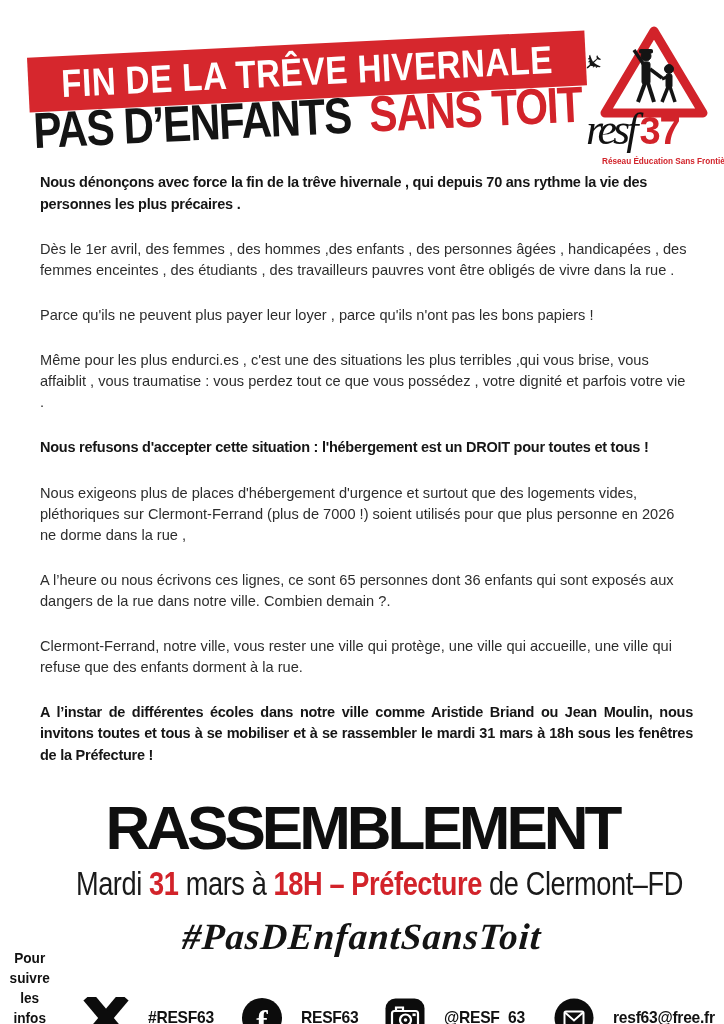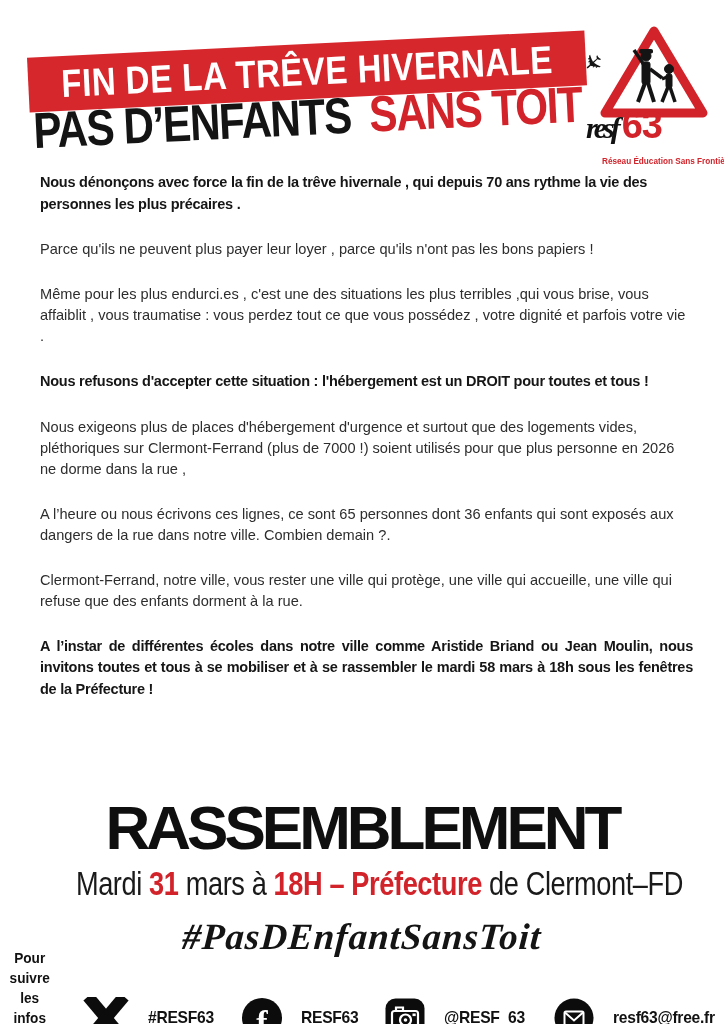--- a/index.html
+++ b/index.html
@@ -14,21 +14,21 @@
   .title{position:absolute;left:32px;top:101px;white-space:nowrap;font-weight:700;font-size:46px;
     letter-spacing:-1.5px;color:#141414;transform:rotate(-2.8deg) scale(.92,1.1);transform-origin:left top;}
   .title .t-red{color:var(--red);margin-left:9px;}
 
   
   .logo{position:absolute;left:586px;top:24px;width:136px;height:142px;}
   .tri{position:absolute;left:12px;top:0;}
   .plane-outer{position:absolute;left:-2px;top:26px;transform:rotate(-42deg);color:#141414;font-size:23px;}
   .plane-inner{display:inline-block;transform:scaleX(-1);}
   .resf-row{position:absolute;left:0px;top:80px;white-space:nowrap;}
-  .resf-black{font-family:"Liberation Serif",serif;font-style:italic;font-weight:700;font-size:30px;
+  .resf-black{font-family:"Liberation Serif",serif;font-style:italic;font-weight:400;font-size:44px;
     letter-spacing:-4px;color:#111;}
   .resf-red{font-weight:700;font-size:38px;color:var(--red);margin-left:5px;letter-spacing:-1px;}
   .logo-tagline{position:absolute;left:16px;bottom:0;width:136px;color:var(--red);font-weight:700;
     font-size:8.2px;white-space:nowrap;}
 
   
   .content{position:absolute;left:40px;top:172px;width:653px;font-size:14.6px;line-height:21px;
     color:#2d2d2d;}
   .para{margin:0 0 24px 0;}
   .para.bold{font-weight:700;color:#161616;font-size:14.5px;letter-spacing:-.25px;line-height:21.5px;}
@@ -91,34 +91,35 @@
 
       <g stroke="#141414" fill="#141414">
         <circle cx="71" cy="45" r="4.5"></circle>
         <rect x="68" y="50" width="6" height="14" rx="2"></rect>
         <line x1="70" y1="63" x2="64" y2="78" stroke-width="3.5"></line>
         <line x1="72" y1="63" x2="77" y2="78" stroke-width="3.5"></line>
         <line x1="69" y1="53" x2="64" y2="55" stroke-width="3"></line>
       </g>
     </svg>
     <div class="resf-row">
-      <span class="resf-black">resf</span><span class="resf-red">63</span>
+      <span class="resf-black">resf</span><span class="resf-red">37</span>
     </div>
     <div class="logo-tagline">Réseau Éducation Sans Frontières</div>
   </div>
 
   <div class="content" id="paragraphs">
       <p class="para bold">Nous dénonçons avec force la fin de la trêve hivernale , qui depuis 70 ans rythme la vie des personnes les plus précaires .</p>
+      <p class="para">Dès le 1er avril, des femmes , des hommes ,des enfants , des personnes âgées , handicapées , des femmes enceintes , des étudiants , des travailleurs pauvres vont être obligés de vivre dans la rue .</p>
       <p class="para">Parce qu'ils ne peuvent plus payer leur loyer , parce qu'ils n'ont pas les bons papiers !</p>
       <p class="para">Même pour les plus endurci.es , c'est une des situations les plus terribles ,qui vous brise, vous affaiblit , vous traumatise : vous perdez tout ce que vous possédez , votre dignité et parfois votre vie .</p>
       <p class="para bold justify">Nous refusons d'accepter cette situation : l'hébergement est un DROIT pour toutes et tous !</p>
       <p class="para">Nous exigeons plus de places d'hébergement d'urgence et surtout que des logements vides, pléthoriques sur Clermont-Ferrand (plus de 7000 !) soient utilisés pour que plus personne en 2026 ne dorme dans la rue ,</p>
       <p class="para">A l’heure ou nous écrivons ces lignes, ce sont 65 personnes dont 36 enfants qui sont exposés aux dangers de la rue dans notre ville. Combien demain ?.</p>
       <p class="para">Clermont-Ferrand, notre ville, vous rester une ville qui protège, une ville qui accueille, une ville qui refuse que des enfants dorment à la rue.</p>
-      <p class="para bold justify">A l’instar de différentes écoles dans notre ville comme Aristide Briand ou Jean Moulin, nous invitons toutes et tous à se mobiliser et à se rassembler le mardi 58 mars à 18h sous les fenêtres de la Préfecture !</p>
+      <p class="para bold justify">A l’instar de différentes écoles dans notre ville comme Aristide Briand ou Jean Moulin, nous invitons toutes et tous à se mobiliser et à se rassembler le mardi 31 mars à 18h sous les fenêtres de la Préfecture !</p>
     </div>
 
   <div class="lower">
     <div class="rassemblement">RASSEMBLEMENT</div>
     <div class="when"><span class="when-inner" id="event-line"><span class="seg dark">Mardi </span><span class="seg red">31</span><span class="seg dark"> mars à </span><span class="seg red">18H</span><span class="seg red"> – </span><span class="seg red">Préfecture</span><span class="seg dark"> de Clermont–FD</span></span></div>
     <div class="hashtag">#PasDEnfantSansToit</div>
   </div>
 
   <div class="footer">
     <div class="follow">

